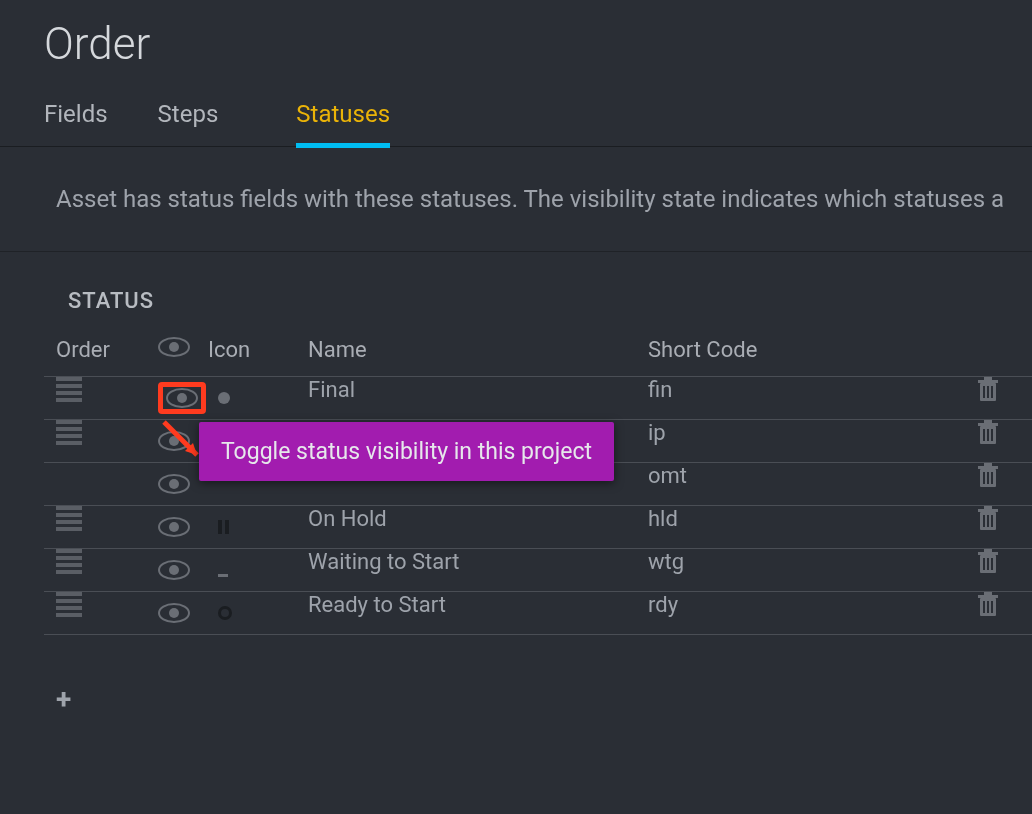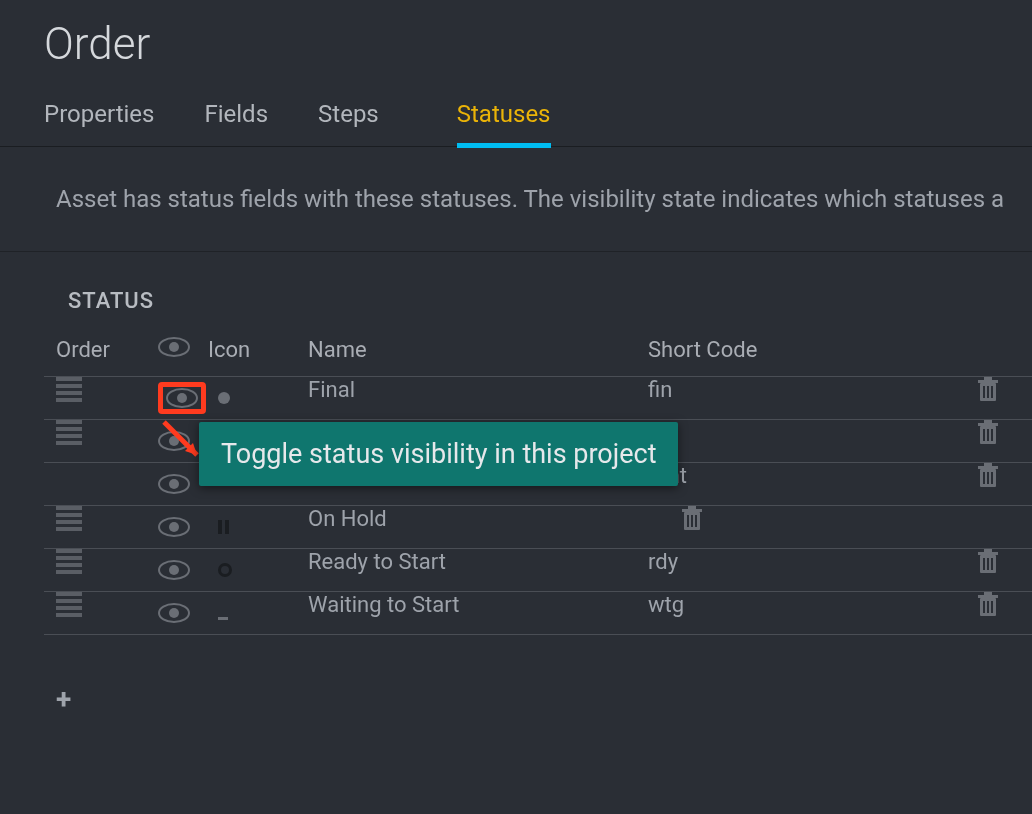--- a/index.html
+++ b/index.html
@@ -162,24 +162,24 @@
     }
     .trash-icon svg {
       width: 100%;
       height: 100%;
       fill: #6a6e75;
     }
     .tooltip {
       position: absolute;
       top: 45px;
       left: 155px;
-      background-color: #0f766e;
+      background-color: #a21caf;
       color: #e6e8eb;
       padding: 16px 22px;
-      font-size: 27px;
+      font-size: 23px;
       border-radius: 2px;
       box-shadow: 0 2px 10px rgba(0,0,0,0.5);
       z-index: 10;
       white-space: nowrap;
     }
     .arrow-annotation {
       position: absolute;
       top: 40px;
       left: 115px;
       z-index: 9;
@@ -211,21 +211,20 @@
     .order-col-cell {
       width: 114px;
     }
   </style>
 </head>
 <body>
 
 <h1 class="page-title">Order</h1>
 
 <div class="tabs">
-  <div class="tab">Properties</div>
   <div class="tab">Fields</div>
   <div class="tab">Steps</div>
   <div class="tab active">Statuses</div>
 </div>
 
 <div class="description">Asset has status fields with these statuses. The visibility state indicates which statuses a</div>
 
 <div class="section-title">STATUS</div>
 
 <div class="table">
@@ -370,20 +369,57 @@
           </svg>
       </span>
     </div>
     <div class="status-icon-col">
         <span class="status-pause">
           <span></span>
           <span></span>
         </span>
       </div>
     <div class="col-name">On Hold</div>
+    <div class="col-code">hld</div>
+    <div class="col-delete">
+      <span class="trash-icon">
+        <svg viewBox="0 0 24 26">
+            <rect x="4" y="6" width="16" height="18" rx="1"></rect>
+            <rect x="2" y="3" width="20" height="3"></rect>
+            <rect x="8" y="0" width="8" height="3"></rect>
+            <rect x="7" y="9" width="2" height="12" fill="#2a2e35"></rect>
+            <rect x="11" y="9" width="2" height="12" fill="#2a2e35"></rect>
+            <rect x="15" y="9" width="2" height="12" fill="#2a2e35"></rect>
+          </svg>
+      </span>
+    </div>
+  </div>
+
+  <div class="table-row">
+    <div class="order-col-cell">
+      <div class="drag-handle">
+          <span></span>
+          <span></span>
+          <span></span>
+          <span></span>
+        </div>
+    </div>
+    <div class="vis-col-cell">
+      <span class="eye-icon">
+        <svg viewBox="0 0 32 20">
+            <ellipse cx="16" cy="10" rx="15" ry="9" fill="none" stroke="#6a6e75" stroke-width="2"></ellipse>
+            <circle cx="16" cy="10" r="5" fill="#6a6e75"></circle>
+          </svg>
+      </span>
+    </div>
+    <div class="status-icon-col">
+        <span class="status-underscore"></span>
+      </div>
+    <div class="col-name">Waiting to Start</div>
+    <div class="col-code">wtg</div>
     <div class="col-delete">
       <span class="trash-icon">
         <svg viewBox="0 0 24 26">
             <rect x="4" y="6" width="16" height="18" rx="1"></rect>
             <rect x="2" y="3" width="20" height="3"></rect>
             <rect x="8" y="0" width="8" height="3"></rect>
             <rect x="7" y="9" width="2" height="12" fill="#2a2e35"></rect>
             <rect x="11" y="9" width="2" height="12" fill="#2a2e35"></rect>
             <rect x="15" y="9" width="2" height="12" fill="#2a2e35"></rect>
           </svg>
@@ -419,53 +455,17 @@
             <rect x="4" y="6" width="16" height="18" rx="1"></rect>
             <rect x="2" y="3" width="20" height="3"></rect>
             <rect x="8" y="0" width="8" height="3"></rect>
             <rect x="7" y="9" width="2" height="12" fill="#2a2e35"></rect>
             <rect x="11" y="9" width="2" height="12" fill="#2a2e35"></rect>
             <rect x="15" y="9" width="2" height="12" fill="#2a2e35"></rect>
           </svg>
       </span>
     </div>
   </div>
-
-  <div class="table-row">
-    <div class="order-col-cell">
-      <div class="drag-handle">
-          <span></span>
-          <span></span>
-          <span></span>
-          <span></span>
-        </div>
-    </div>
-    <div class="vis-col-cell">
-      <span class="eye-icon">
-        <svg viewBox="0 0 32 20">
-            <ellipse cx="16" cy="10" rx="15" ry="9" fill="none" stroke="#6a6e75" stroke-width="2"></ellipse>
-            <circle cx="16" cy="10" r="5" fill="#6a6e75"></circle>
-          </svg>
-      </span>
-    </div>
-    <div class="status-icon-col">
-        <span class="status-underscore"></span>
-      </div>
-    <div class="col-name">Waiting to Start</div>
-    <div class="col-code">wtg</div>
-    <div class="col-delete">
-      <span class="trash-icon">
-        <svg viewBox="0 0 24 26">
-            <rect x="4" y="6" width="16" height="18" rx="1"></rect>
-            <rect x="2" y="3" width="20" height="3"></rect>
-            <rect x="8" y="0" width="8" height="3"></rect>
-            <rect x="7" y="9" width="2" height="12" fill="#2a2e35"></rect>
-            <rect x="11" y="9" width="2" height="12" fill="#2a2e35"></rect>
-            <rect x="15" y="9" width="2" height="12" fill="#2a2e35"></rect>
-          </svg>
-      </span>
-    </div>
-  </div>
 </div>
 
 <div class="add-row">
   <span class="plus-icon">+</span>
 </div>
 
 </body></html>

